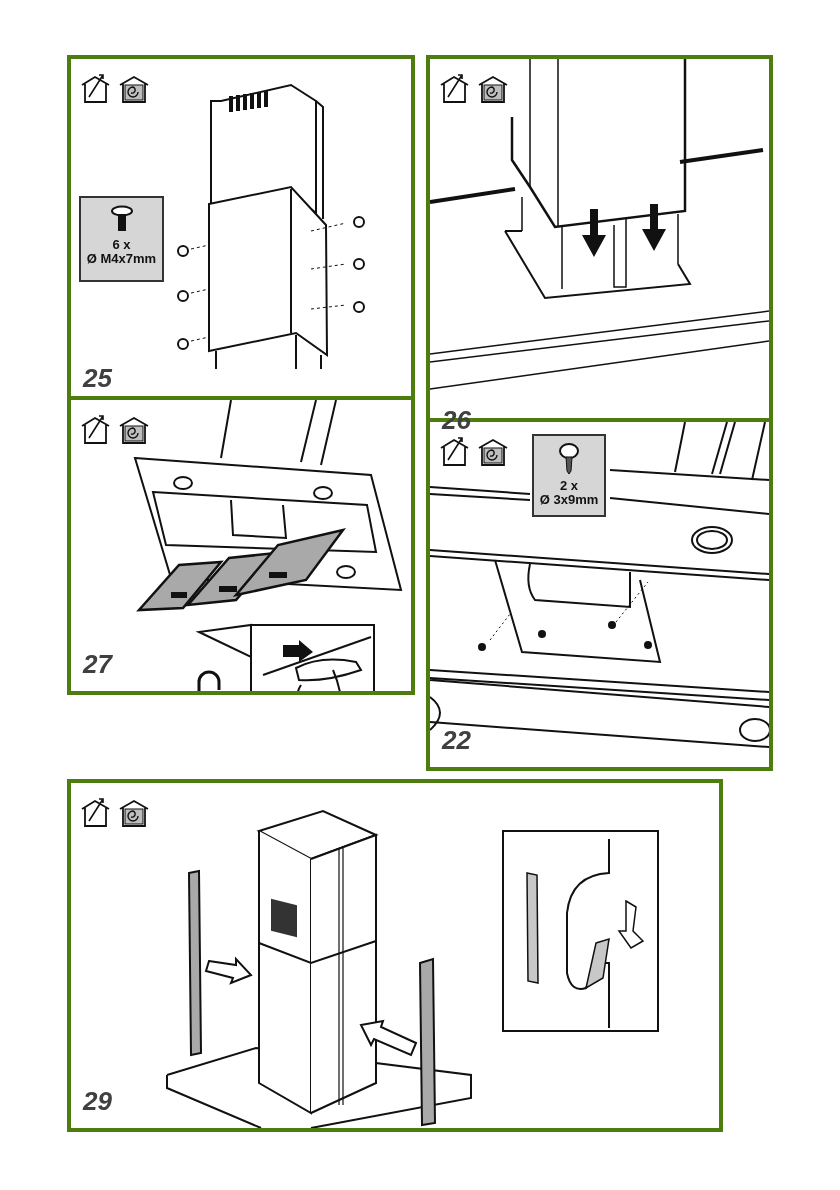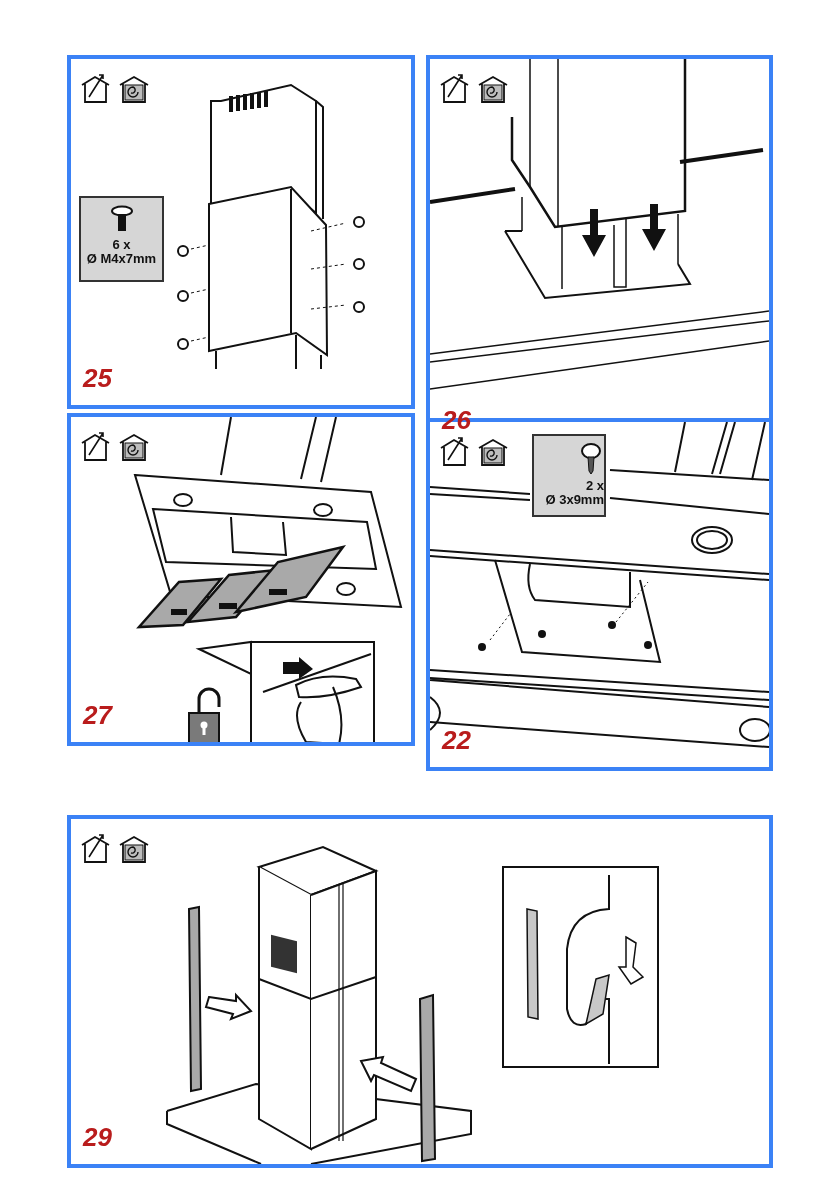--- a/index.html
+++ b/index.html
@@ -1,31 +1,31 @@
 <!DOCTYPE html>
 <html><head>
 <meta charset="utf-8">
 <style>
   html, body { margin: 0; padding: 0; background: #ffffff; }
   body { width: 840px; height: 1190px; position: relative; overflow: hidden;
          font-family: "Liberation Sans", sans-serif; }
-  .panel { position: absolute; box-sizing: border-box; border: 4px solid #3b82f6; background: #fff; overflow: hidden; padding-left: 40px; }
+  .panel { position: absolute; box-sizing: border-box; border: 4px solid #4d7c0f; background: #fff; overflow: hidden; padding-left: 40px; }
   #p25 { left: 67px;  top: 55px;  width: 348px; height: 354px; }
   #p26 { left: 426px; top: 55px;  width: 347px; height: 396px; }
-  #p27 { left: 67px;  top: 413px; width: 348px; height: 333px; }
+  #p27 { left: 67px;  top: 396px; width: 348px; height: 299px; }
   #p28 { left: 426px; top: 418px; width: 347px; height: 353px; }
-  #p29 { left: 67px;  top: 779px; width: 706px; height: 353px; margin-top: 36px; }
+  #p29 { left: 67px;  top: 779px; width: 656px; height: 353px; }
   .panel svg.art { position: absolute; left: 0; top: 0; }
   .icons { position: absolute; left: 8px; top: 12px; display: flex; gap: 4px; z-index: 3; }
   .icons svg { display: block; }
-  .step { position: absolute; left: 12px; bottom: 14px; font-size: 26px; font-weight: bold; font-style: italic; color: #b91c1c; z-index: 3; line-height: 1; }
+  .step { position: absolute; left: 12px; bottom: 14px; font-size: 26px; font-weight: bold; font-style: italic; color: #404040; z-index: 3; line-height: 1; }
   .screw-badge { position: absolute; box-sizing: border-box; background: #d6d6d6; border: 2px solid #333; text-align: center; font-weight: bold; color: #111; z-index: 3; }
   .screw-badge .qty, .screw-badge .size { display: block; font-size: 13px; line-height: 14px; }
   #p25 .screw-badge { left: 8px; top: 137px; width: 85px; height: 86px; padding-top: 6px; }
-  #p28 .screw-badge { left: 102px; top: 12px; width: 74px; height: 83px; padding-top: 5px; text-align: right; }
+  #p28 .screw-badge { left: 102px; top: 12px; width: 74px; height: 83px; padding-top: 5px; }
 </style>
 </head>
 <body>
 
 <div class="panel" id="p25">
   <div class="icons">
     <svg width="34" height="34" viewBox="0 0 34 34">
       <path d="M3 14 L16 6 L30 14 M6 13 V31 H27 V13" fill="none" stroke="#111" stroke-width="1.8"></path>
       <path d="M10 26 L24 4 M20 4 L24 4 L24 8" fill="none" stroke="#111" stroke-width="1.6"></path>
     </svg>

